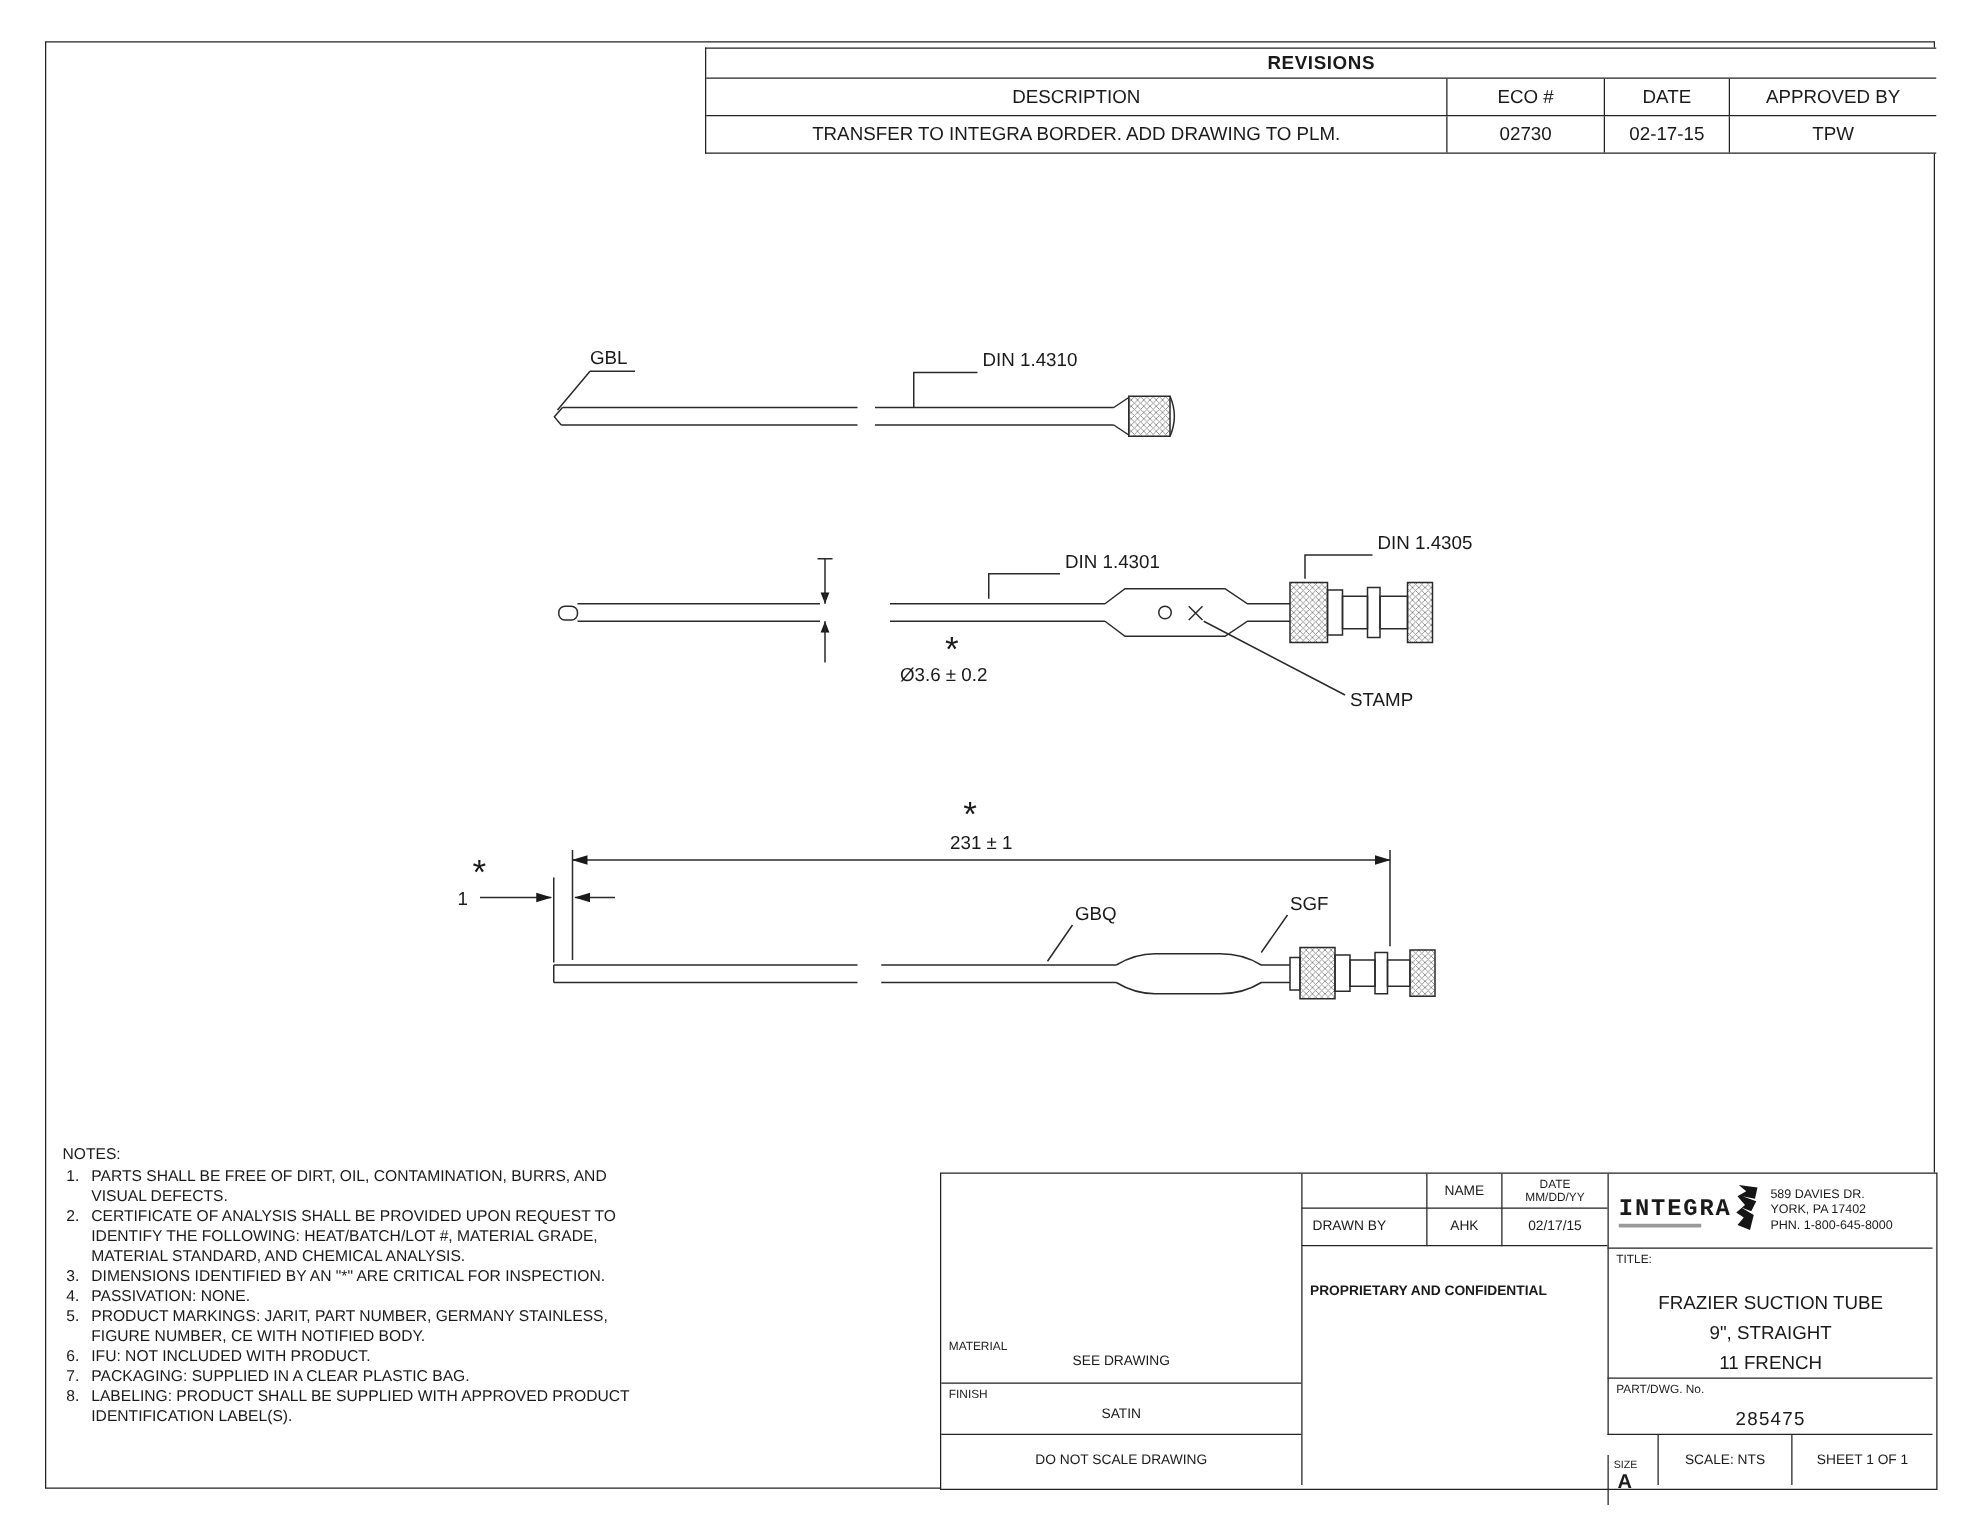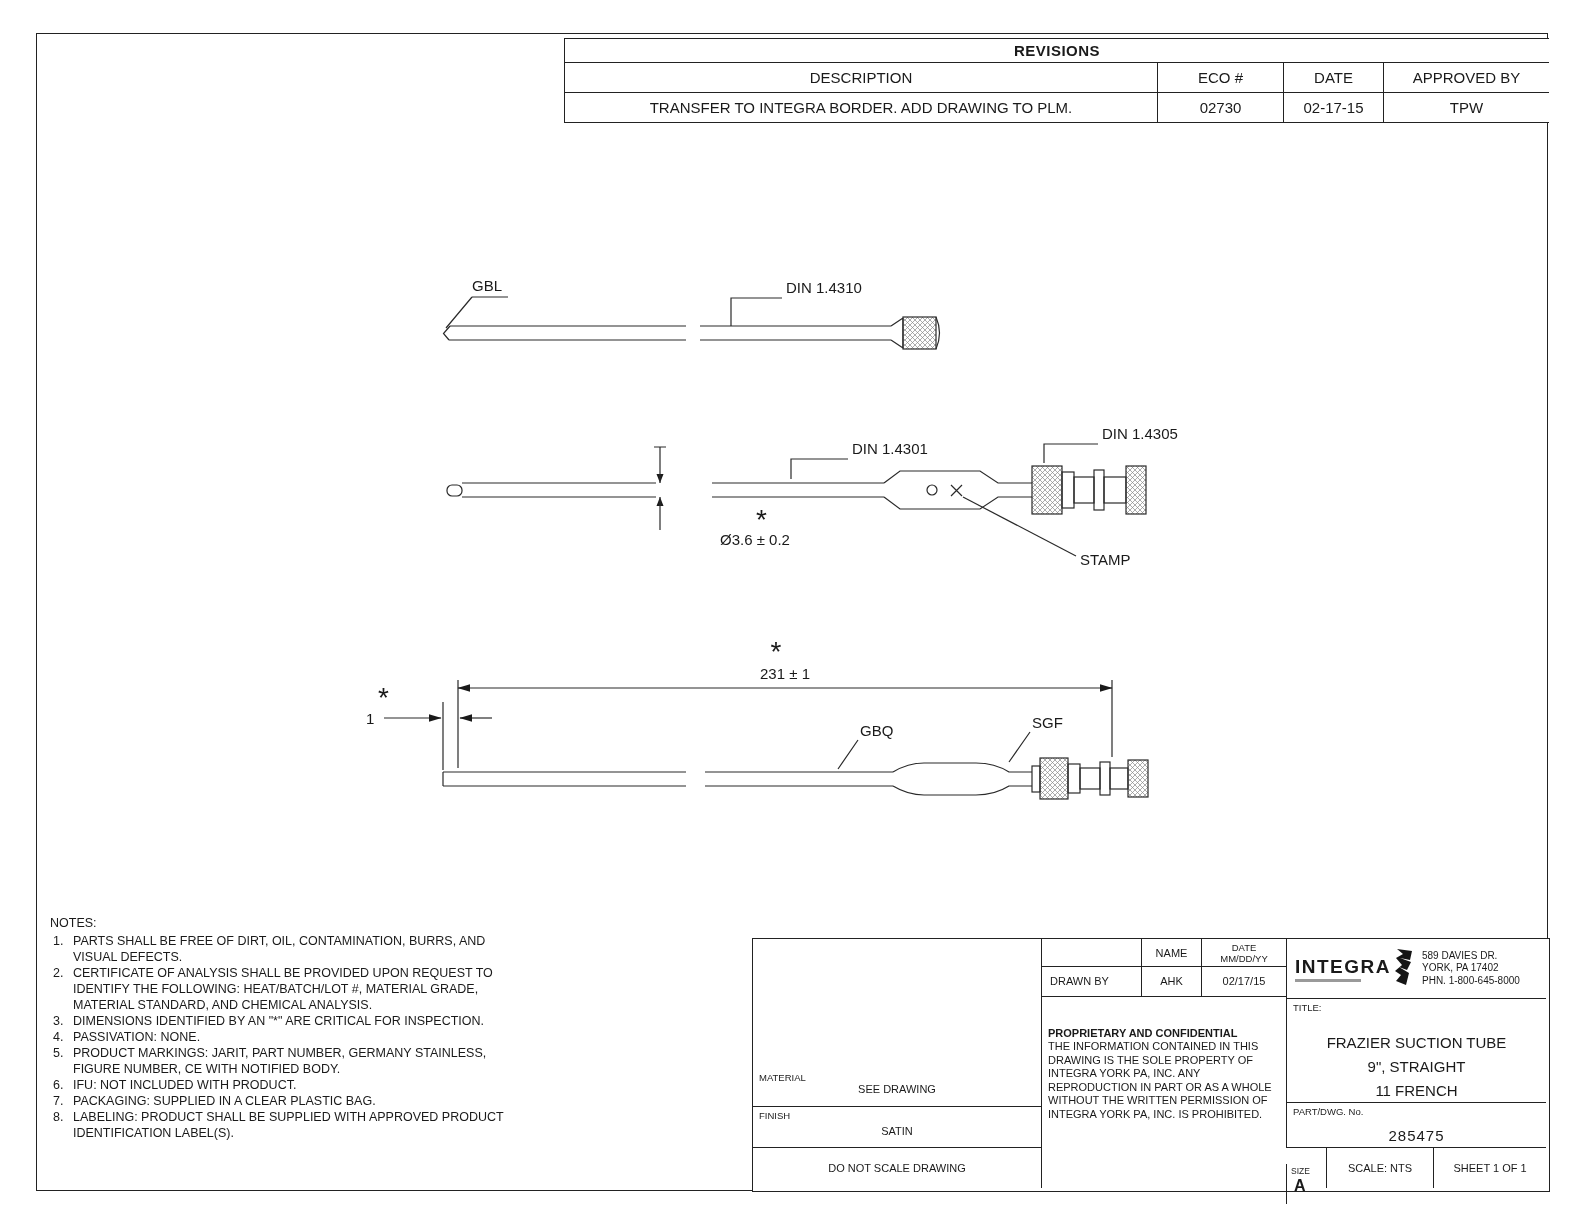--- a/index.html
+++ b/index.html
@@ -33,21 +33,21 @@
   .tblock{position:absolute;left:752px;top:938px;width:796px;height:252px;border:1.5px solid #222;font-size:11px;background:#fff}
   .cell{position:absolute;box-sizing:border-box}
   .bl{border-left:1.5px solid #222}
   .bb{border-bottom:1.5px solid #222}
   .minilab{font-size:9.5px;color:#222}
   .tol-line{line-height:16.5px;white-space:nowrap}
   .center{text-align:center}
   .prop-title{font-weight:bold;font-size:11px;margin-bottom:1px}
   .prop-text{font-size:11px;line-height:13.6px}
   .logo-wrap{display:flex;align-items:center;height:100%;padding-left:8px}
-  .logo-name{font-size:19px;letter-spacing:1.5px;font-weight:bold;font-family:Liberation Sans, sans-serif}
+  .logo-name{font-size:19px;letter-spacing:1.5px;font-weight:bold;font-family:Liberation Mono, monospace}
   .logo-sub{width:66px;height:3px;background:#9a9a9a;margin-top:1px}
   .addr{margin-left:8px;font-size:10px;line-height:12.5px;white-space:nowrap}
   .title-lines{margin-top:18px;text-align:center;font-size:15px;line-height:24px}
   .part-num{text-align:center;font-size:15px;margin-top:10px;letter-spacing:1px}
   .size-val{font-size:16px;font-weight:bold;padding-left:7px;margin-top:1px}
   .vcenter{display:flex;align-items:center;justify-content:center;height:100%}
 </style>
 </head>
 <body>
 
@@ -210,21 +210,20 @@
   </div>
   <div class="cell bl bb center" style="left:388px;top:28px;width:60px;height:30px;line-height:28px">
     <span>AHK</span>
   </div>
   <div class="cell bl bb center" style="left:448px;top:28px;width:85px;height:30px;line-height:28px">
     <span>02/17/15</span>
   </div>
 
   <div class="cell bl" style="left:288px;top:58px;width:245px;height:191px;padding:30px 7px 0 6px">
     <div class="prop-title">PROPRIETARY AND CONFIDENTIAL</div>
-    <div class="prop-text">THE INFORMATION CONTAINED IN THIS DRAWING IS THE SOLE PROPERTY OF INTEGRA YORK PA, INC.  ANY REPRODUCTION IN PART OR AS A WHOLE WITHOUT THE WRITTEN PERMISSION OF INTEGRA YORK PA, INC. IS PROHIBITED.</div>
   </div>
 
   <div class="cell bl bb" style="left:533px;top:0;width:260px;height:60px">
     <div class="logo-wrap">
       <div>
         <div class="logo-name">INTEGRA</div>
         <div class="logo-sub"></div>
       </div>
       <span style="margin-left:3px;display:inline-block">
         <svg width="20" height="42" viewBox="0 0 20 42">

